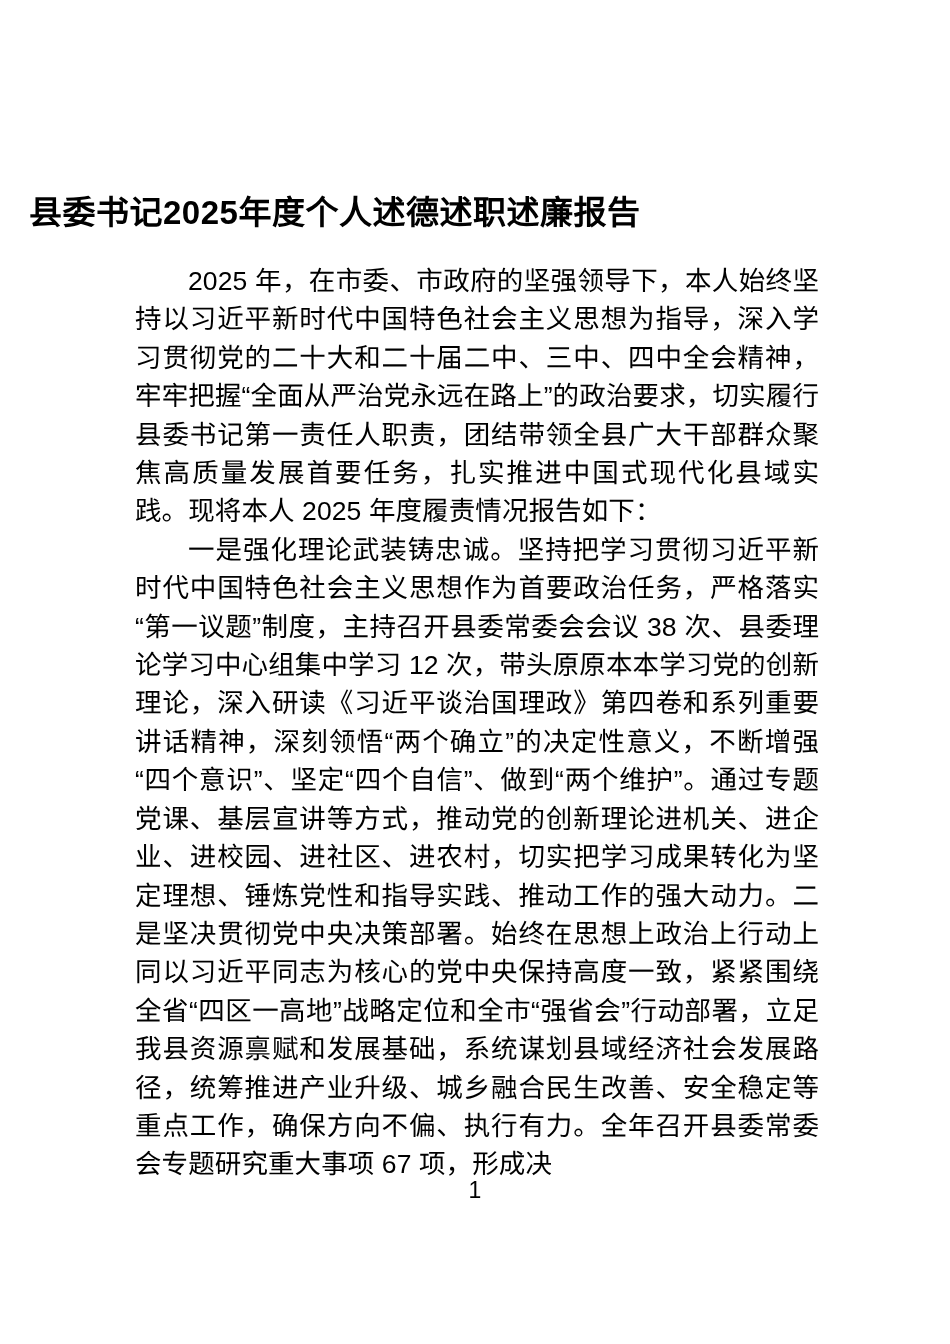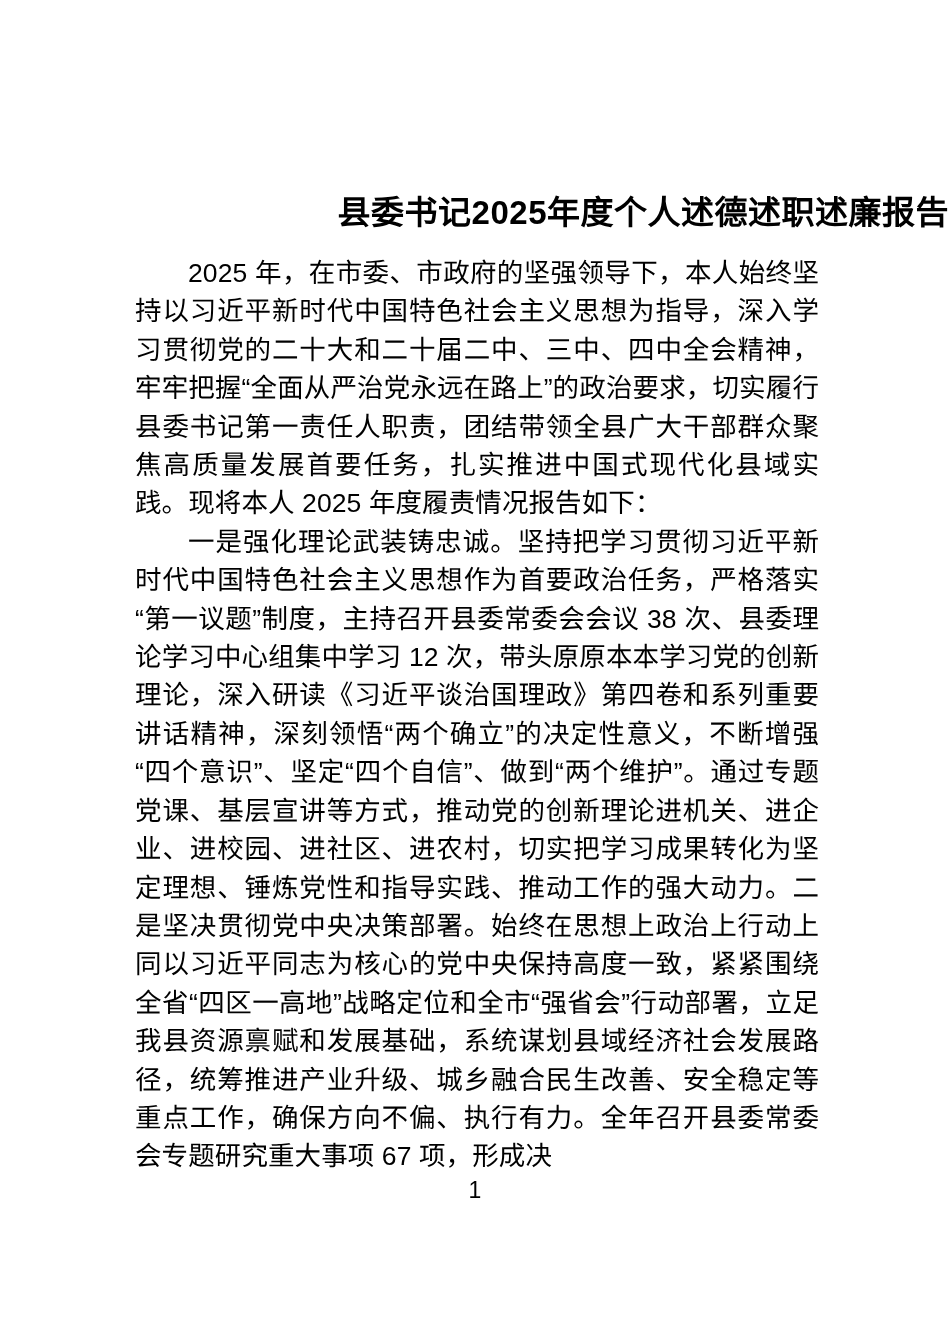--- a/index.html
+++ b/index.html
@@ -14,35 +14,35 @@
     height: 1344px;
     background: #ffffff;
     box-sizing: border-box;
     overflow: hidden;
     font-family: "Liberation Sans", "DejaVu Sans", sans-serif;
     color: #000000;
   }
   .doc-title {
     position: absolute;
     left: 0;
-    right: 1px;
+    right: 11px;
     top: 168px;
-    text-align: right;
+    text-align: left;
     font-size: 33px;
     font-weight: 700;
     letter-spacing: 0.5px;
     line-height: 46px;
     white-space: nowrap;
     font-family: "Liberation Sans", "DejaVu Sans", sans-serif;
     margin-left: 29px;
   }
   .body-block {
     position: absolute;
     left: 135px;
-    top: 254px;
+    top: 262px;
     width: 684px;
   }
   .para {
     margin: 0;
     font-size: 26.5px;
     line-height: 38.4px;
     text-align: justify;
     text-align-last: left;
     text-justify: inter-ideograph;
     letter-spacing: 0.1px;

